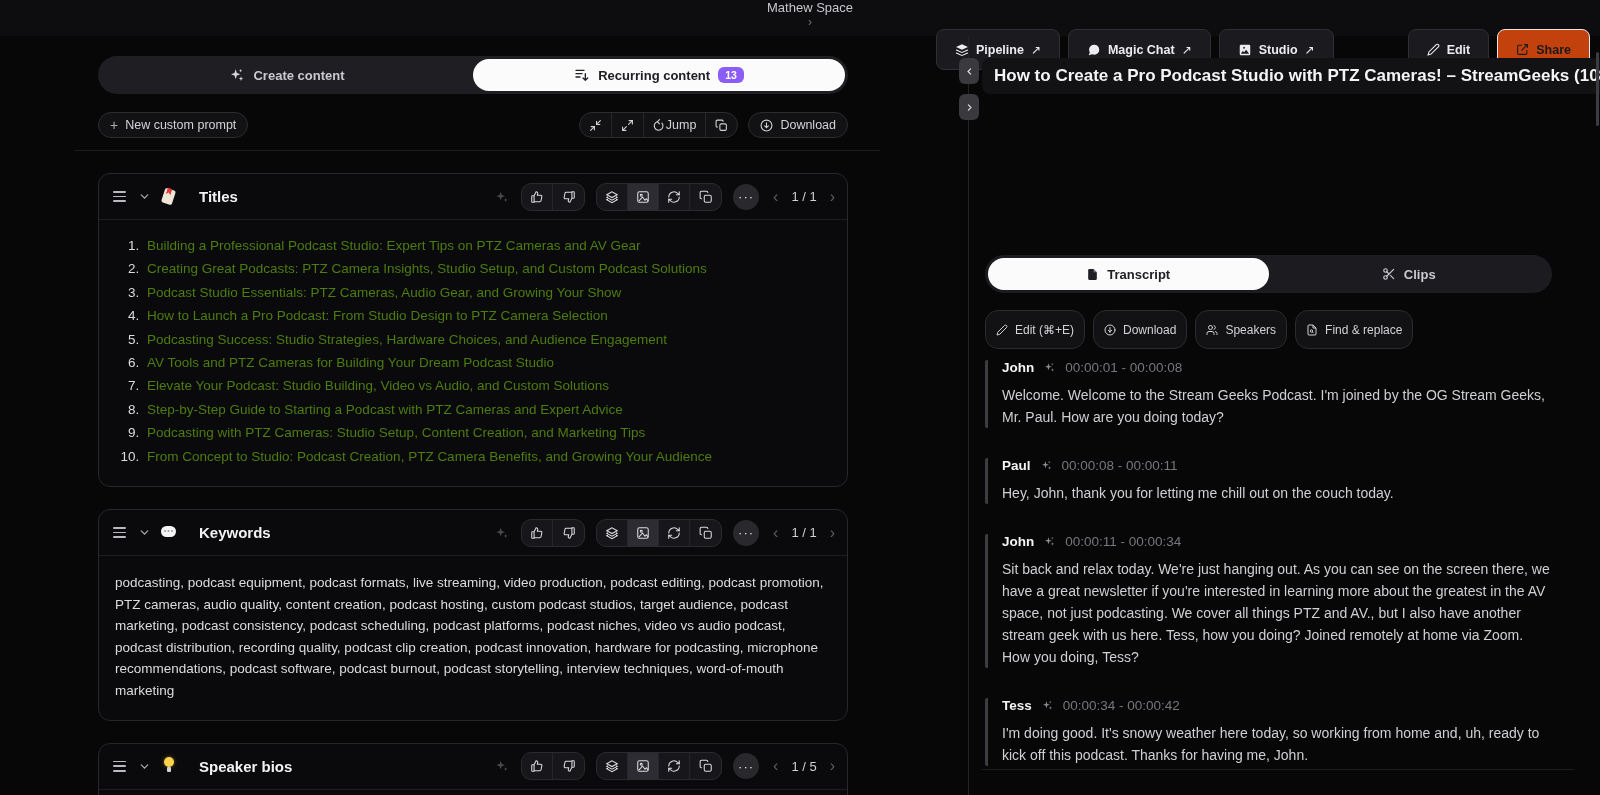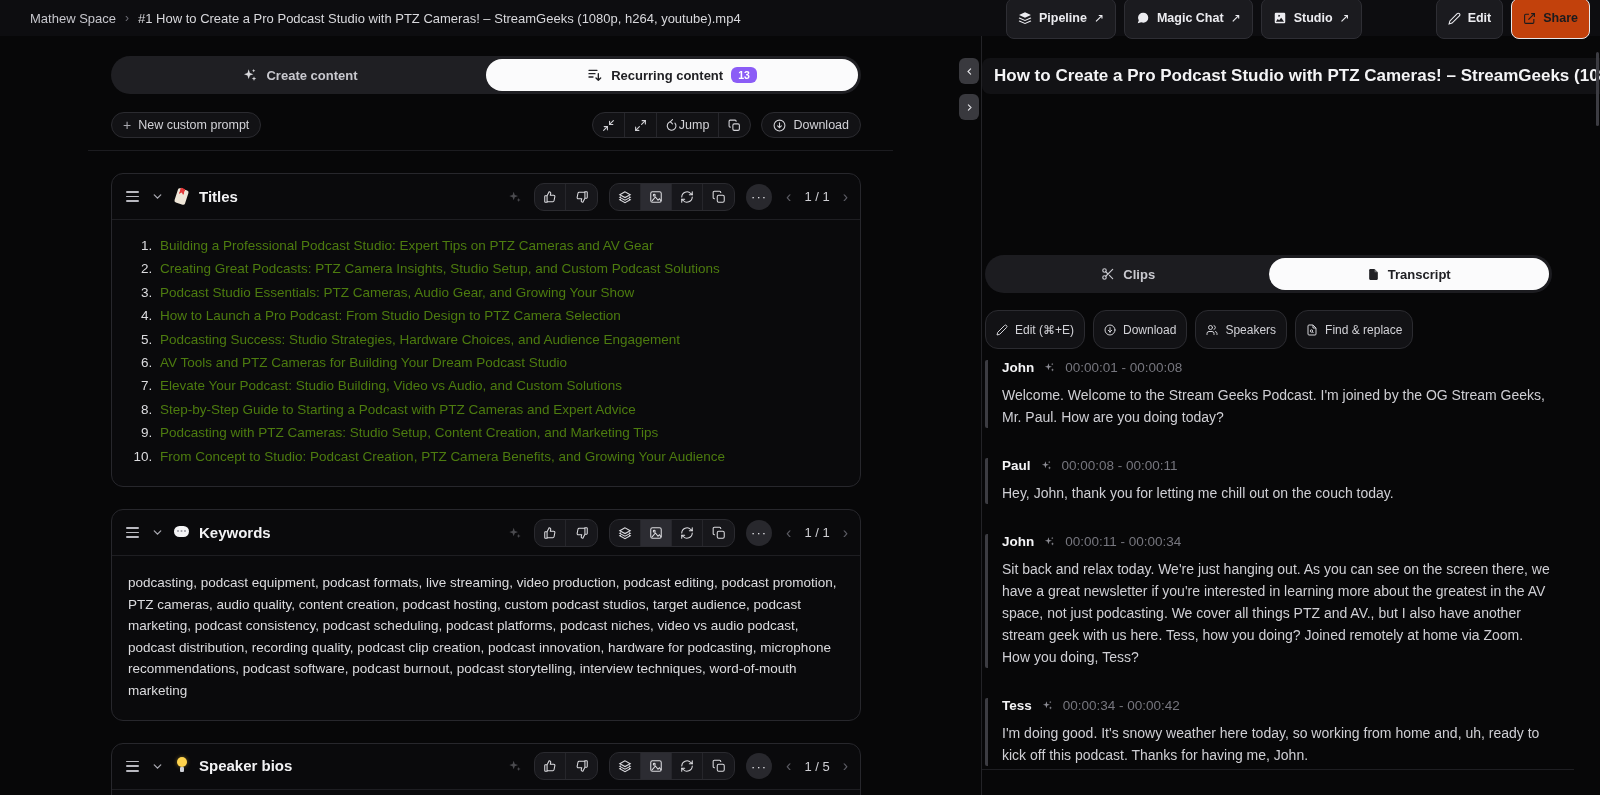--- a/index.html
+++ b/index.html
@@ -1,31 +1,31 @@
 <!DOCTYPE html>
 <html><head>
 <meta charset="utf-8">
 <style>
   * { margin:0; padding:0; box-sizing:border-box; }
   html,body { width:1600px; height:795px; overflow:hidden; background:#070708; font-family:"Liberation Sans", sans-serif; color:#d6d6da; }
 
   
-  .topbar { position:absolute; left:0; top:0; width:1600px; height:36px; background:#0d0d10; display:flex; align-items:center; padding:0 10px 0 30px; }
+  .topbar { position:absolute; left:0; top:0; width:1600px; height:36px; background:#0d0d10; display:flex; align-items:center; padding:0 10px 0 30px;flex-direction:column; }
   .crumb { font-size:13px; color:#c6c6cc; white-space:nowrap; }
   .crumb-sep { color:#6e6e76; margin:0 9px; font-size:12px; }
   .file-title { font-size:13px; color:#d8d8dc; white-space:nowrap; }
   .topbar-right { margin-left:auto; display:flex; align-items:center; gap:8px; }
-  .tb-btn { display:flex; align-items:center; gap:7px; height:41px; padding:0 11px; background:#1b1b1f; border:1px solid #2e2e34; border-radius:8px; font-size:12.5px; font-weight:700; color:#ececf0; cursor:pointer; }
+  .tb-btn { display:flex; align-items:center; gap:7px; height:41px; padding:0 18px; background:#1b1b1f; border:1px solid #2e2e34; border-radius:8px; font-size:12.5px; font-weight:700; color:#ececf0; cursor:pointer; }
   .tb-btn .ext { color:#ececf0; font-size:12px; font-weight:400; }
   .tb-gap { width:58px; }
   .tb-btn.share { background:#c2410c; border-color:#e7e7ea; color:#1b1b1e; }
   .icon { display:inline-flex; align-items:center; justify-content:center; }
 
   
-  .left-panel  { position:absolute; left:0; top:36px; width:969px; height:759px; border-right:1px solid #232327; overflow:hidden;margin-left:13px; }
+  .left-panel  { position:absolute; left:0; top:36px; width:969px; height:759px; border-right:1px solid #232327; overflow:hidden; }
   .right-panel { position:absolute; left:970px; top:36px; width:630px; height:759px; overflow:hidden; }
 
   .left-col { position:absolute; left:98px; top:20px; width:750px; }
 
   
   .seg { height:38px; background:#1f1f23; border-radius:19px; display:flex; padding:3px; }
   .seg-item { flex:1; display:flex; align-items:center; justify-content:center; gap:8px; font-size:13px; font-weight:700; color:#c9c9cf; border-radius:16px; cursor:pointer; }
   .seg-item.active { background:#fbfbfc; color:#202024; }
   .badge { background:#8b5cf6; color:#fff; font-size:10.5px; font-weight:700; border-radius:6px; padding:2.5px 7px; line-height:1; }
 
@@ -38,21 +38,21 @@
   .icon-group .cell { display:flex; align-items:center; justify-content:center; padding:0 9px; border-right:1px solid #26262b; cursor:pointer; font-size:12.5px; color:#d2d2d7; }
   .icon-group .cell:last-child { border-right:none; }
 
   .hdiv { margin-top:12px; height:1px; background:#1c1c20; width:805px; margin-left:-23px; }
 
   
   .card { margin-top:22px; border:1px solid #27272c; border-radius:12px; background:#0a0a0c; }
   .card-head { height:46px; display:flex; align-items:center; padding:0 12px 0 14px; border-bottom:1px solid #1e1e22; }
   .drag { display:flex; flex-direction:column; gap:3px; margin-right:12px; cursor:grab; }
   .drag span { display:block; width:13px; height:1.6px; background:#b9b9c0; border-radius:1px; }
-  .sec-title { font-size:15px; font-weight:700; color:#f2f2f4; margin-left:9px; display:flex; gap:8px; }
+  .sec-title { font-size:15px; font-weight:700; color:#f2f2f4; margin-left:9px; display:flex; align-items:center; gap:21px; }
   .head-right { margin-left:auto; display:flex; align-items:center; gap:11px; }
   .mini-group { display:flex; align-items:stretch; height:28px; background:#17171b; border:1px solid #2a2a2f; border-radius:10px; overflow:hidden; }
   .mini-group .cell { display:flex; align-items:center; justify-content:center; width:31px; border-right:1px solid #26262b; cursor:pointer; }
   .mini-group .cell:last-child { border-right:none; }
   .mini-group .cell.lit { background:#2c2c32; }
   .more-btn { width:26px; height:26px; border-radius:50%; background:#28282d; color:#e8e8ec; display:flex; align-items:center; justify-content:center; font-size:13px; letter-spacing:1px; cursor:pointer; }
   .pager { display:flex; align-items:center; gap:13px; margin-left:3px; }
   .pg-arrow { color:#5b5b63; font-size:16px; cursor:pointer; line-height:1; }
   .pg-text { font-size:13px; color:#cfcfd4; }
 
@@ -98,21 +98,20 @@
   .scroll-thumb { position:absolute; right:1px; top:16px; width:3px; height:74px; background:#3c3c42; border-radius:2px; }
 
   svg { display:block; }
 </style>
 </head>
 <body>
 
 <div class="topbar">
   <span class="crumb">Mathew Space</span>
   <span class="crumb-sep">›</span>
-  <span class="file-title">#1 How to Create a Pro Podcast Studio with PTZ Cameras! – StreamGeeks (1080p, h264, youtube).mp4</span>
   <div class="topbar-right">
     <div class="tb-btn">
       <span class="icon">
         <svg width="14" height="14" viewBox="0 0 24 24" fill="#ececf0">
             <path d="M12 2 2.6 6.3a.6.6 0 0 0 0 1.1L12 11.7l9.4-4.3a.6.6 0 0 0 0-1.1L12 2z"></path>
             <path d="m2.8 11.2 9.2 4.2 9.2-4.2 1 .5a.6.6 0 0 1 0 1.1L12 17.1 1.8 12.8a.6.6 0 0 1 0-1.1l1-.5z"></path>
             <path d="m2.8 16.4 9.2 4.2 9.2-4.2 1 .5a.6.6 0 0 1 0 1.1L12 22.3 1.8 18a.6.6 0 0 1 0-1.1l1-.5z"></path>
           </svg>
       </span>
       <span>Pipeline</span>
@@ -500,40 +499,40 @@
   </div>
 </div>
 
 <div class="right-panel">
   <div class="r-title">
     <span>How to Create a Pro Podcast Studio with PTZ Cameras! – StreamGeeks (1080p, h264, youtube).mp4</span>
   </div>
 
   <div class="r-content">
     <div class="r-seg">
+      <div class="seg-item active">
+        <span class="icon">
+          <svg width="13" height="13" viewBox="0 0 24 24" fill="#202024">
+              <path d="M6 2h8l6 6v12a2 2 0 0 1-2 2H6a2 2 0 0 1-2-2V4a2 2 0 0 1 2-2z"></path>
+              <path d="M14 2v6h6" fill="#fbfbfc" opacity=".35"></path>
+            </svg>
+        </span>
+        <span>Transcript</span>
+      </div>
       <div class="seg-item">
         <span class="icon">
           <svg width="14" height="14" viewBox="0 0 24 24" fill="none" stroke="#c9c9cf" stroke-width="2" stroke-linecap="round">
               <circle cx="6" cy="6" r="3"></circle>
               <circle cx="6" cy="18" r="3"></circle>
               <line x1="20" y1="4" x2="8.1" y2="15.9"></line>
               <line x1="14.5" y1="14.5" x2="20" y2="20"></line>
               <line x1="8.1" y1="8.1" x2="12" y2="12"></line>
             </svg>
         </span>
         <span>Clips</span>
-      </div>
-      <div class="seg-item active">
-        <span class="icon">
-          <svg width="13" height="13" viewBox="0 0 24 24" fill="#202024">
-              <path d="M6 2h8l6 6v12a2 2 0 0 1-2 2H6a2 2 0 0 1-2-2V4a2 2 0 0 1 2-2z"></path>
-              <path d="M14 2v6h6" fill="#fbfbfc" opacity=".35"></path>
-            </svg>
-        </span>
-        <span>Transcript</span>
       </div>
     </div>
 
     <div class="r-toolbar">
       <div class="pill">
         <span class="icon">
           <svg width="12" height="12" viewBox="0 0 24 24" fill="none" stroke="#d2d2d7" stroke-width="2">
               <path d="M17 3a2.8 2.8 0 1 1 4 4L7.5 20.5 2 22l1.5-5.5z"></path>
             </svg>
         </span>

